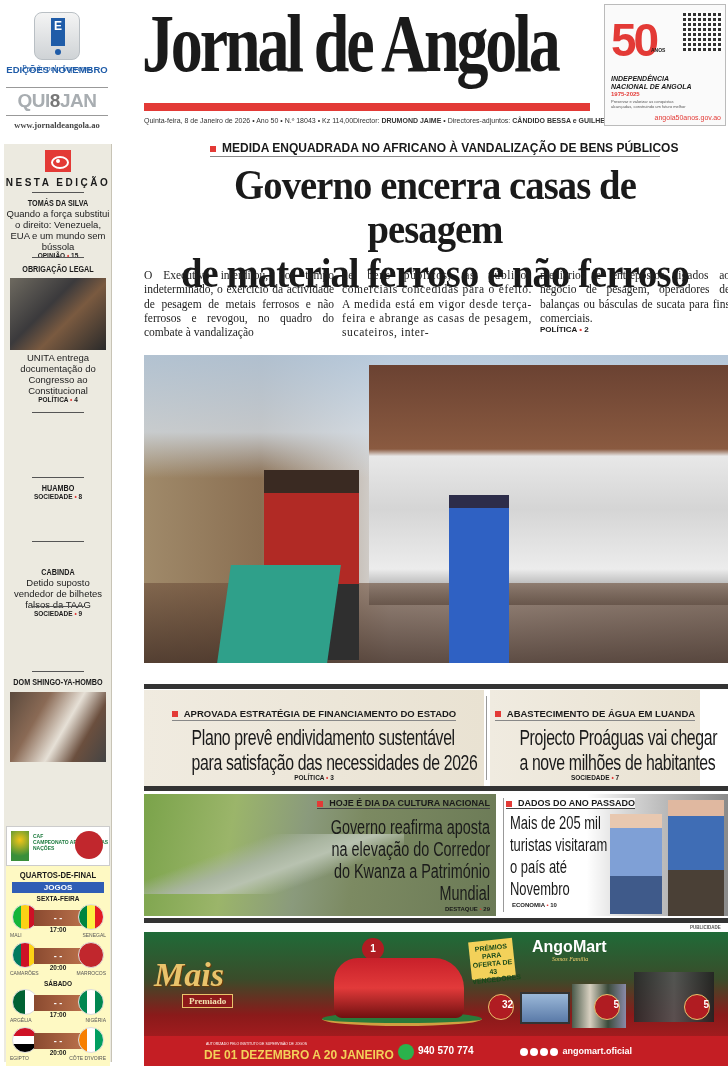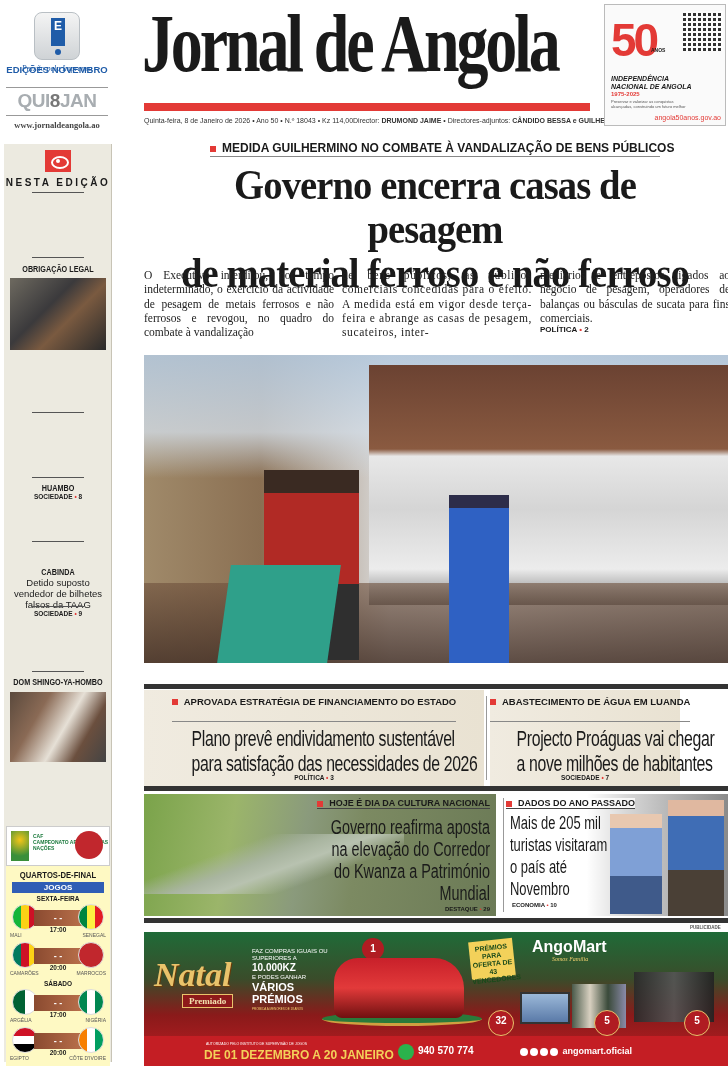--- a/index.html
+++ b/index.html
@@ -74,23 +74,23 @@
  linear-gradient(90deg,#a08a6a 0%,#8a6f52 20%,#dcdcdc 42%,#e6e6e6 60%,#cfcfcf 80%,#bdbdbd 100%);}
 #leadphoto .truck{position:absolute;left:225px;top:10px;width:359px;height:240px;background:linear-gradient(180deg,#6b4232 0%,#8a5a40 35%,#e8e8e8 38%,#d5d5d5 60%,#ececec 85%,#7a7a7a 100%)}
 #leadphoto .man1{position:absolute;left:120px;top:115px;width:95px;height:190px;background:linear-gradient(180deg,#3a2a22 0 12%,#b12a25 12% 60%,#2f2f2f 60%)}
 #leadphoto .bag{position:absolute;left:80px;top:210px;width:110px;height:98px;background:#2fa08a;transform:skewX(-8deg)}
 #leadphoto .man2{position:absolute;left:305px;top:140px;width:60px;height:168px;background:linear-gradient(180deg,#2d2d4a 0 8%,#2f61c3 8% 100%)}
 #leadphoto .ground{position:absolute;left:0;bottom:0;width:584px;height:80px;background:linear-gradient(180deg,rgba(110,80,60,.6),rgba(70,50,40,.85))}
 
 #topline1{left:144px;top:684px;width:584px;height:5px;background:#333}
 .box{position:absolute;background:linear-gradient(90deg,#f0ebe0,#e9e2d2)}
 #box1{left:144px;top:690px;width:340px;height:96px}
-#box2{left:490px;top:690px;width:190px;height:96px}
+#box2{left:490px;top:690px;width:210px;height:96px}
 #vdiv{left:486px;top:696px;width:1px;height:84px;background:#999}
-.kick2{font:bold 9.5px "Liberation Sans",sans-serif;white-space:nowrap;margin:6px auto 0;display:table;border-bottom:1px solid #888;padding-bottom:14px}
+.kick2{font:bold 9.5px "Liberation Sans",sans-serif;white-space:nowrap;margin:18px auto 0;display:table;border-bottom:1px solid #888;padding-bottom:1px}
 .head2{font:22px "Liberation Sans",sans-serif;line-height:25px;text-align:center;transform:scaleX(.72);transform-origin:center top;white-space:nowrap;margin-top:4px;letter-spacing:-0.5px}
 .sec2{font:bold 6.5px "Liberation Sans",sans-serif;text-align:center;position:absolute;bottom:5px;width:100%}
 .sec2 i{color:#e33a36;font-style:normal}
 #topline2{left:144px;top:786px;width:584px;height:5px;background:#333}
 #box3{left:144px;top:794px;width:352px;height:122px;background:linear-gradient(100deg,#7aa34a 0%,#9bb56a 25%,#8a9a7c 45%,#7c8a62 60%,#6b7a56 100%)}
 #box3 .river{position:absolute;left:0;top:40px;width:260px;height:60px;background:linear-gradient(160deg,transparent 30%,#a9b5a0 45%,#b8c2b0 55%,transparent 70%)}
 #box3 .kick3{position:absolute;right:6px;top:4px;font:bold 9px "Liberation Sans",sans-serif;color:#1a1a1a;white-space:nowrap;border-bottom:1px solid #444}
 #box3 .head3{position:absolute;right:6px;top:22px;width:230px;font:20px "Liberation Sans",sans-serif;line-height:22px;text-align:right;color:#1a1a1a;transform:scaleX(.72);transform-origin:right top}
 #box3 .head3 span{display:block;white-space:nowrap}
 #box3 .sec3{position:absolute;right:6px;bottom:4px;font:bold 6px "Liberation Sans",sans-serif;color:#1a1a1a}
@@ -113,21 +113,21 @@
 #ad .offer{position:absolute;left:108px;top:16px;color:#fff;font:6px "Liberation Sans",sans-serif;line-height:7px;width:90px}
 #ad .offer b{display:block;font:bold 10px "Liberation Sans",sans-serif;line-height:12px}
 #ad .offer .big{font:bold 11px "Liberation Sans",sans-serif}
 #ad .offer .tiny{font:3px "Liberation Sans",sans-serif;color:#f3d070}
 #ad .car{position:absolute;left:190px;top:26px;width:130px;height:60px;background:linear-gradient(180deg,#c8202a 0%,#e23a3a 50%,#701010 100%);border-radius:24px 30px 8px 8px}
 #ad .podium{position:absolute;left:178px;top:80px;width:160px;height:14px;background:#2a7a3a;border-radius:50%;border-bottom:3px solid #d0a040}
 #ad .ball1{position:absolute;left:218px;top:6px;width:22px;height:22px;border-radius:50%;background:#b01c22;color:#fff;font:bold 10px "Liberation Sans",sans-serif;text-align:center;line-height:22px}
 #ad .note{position:absolute;left:326px;top:8px;width:44px;height:38px;background:#f3d15a;transform:rotate(-6deg);font:bold 7px "Liberation Sans",sans-serif;color:#1a4a1a;text-align:center;line-height:8px;padding-top:4px}
 #ad .brandname{position:absolute;left:388px;top:6px;color:#fff;font:bold 16px "Liberation Sans",sans-serif}
 #ad .slogan{position:absolute;left:408px;top:24px;color:#f3d070;font:italic 6px "Liberation Serif",serif}
-#ad .prize{position:absolute;top:78px;width:26px;height:26px;border-radius:50%;background:#b01c22;color:#fff;font:bold 10px "Liberation Sans",sans-serif;text-align:center;line-height:20px;border:1px solid #e9c36b}
+#ad .prize{position:absolute;top:62px;width:26px;height:26px;border-radius:50%;background:#b01c22;color:#fff;font:bold 10px "Liberation Sans",sans-serif;text-align:right;line-height:20px;border:1px solid #e9c36b}
 #ad .tv{position:absolute;left:376px;top:60px;width:50px;height:32px;background:linear-gradient(#9bb8d8,#5a7aa8);border:2px solid #333}
 #ad .phones{position:absolute;left:428px;top:52px;width:54px;height:44px;background:linear-gradient(90deg,#4a5a4a,#d8d0c0,#3a4a3a,#8a8aa8)}
 #ad .bikes{position:absolute;left:490px;top:40px;width:80px;height:50px;background:linear-gradient(90deg,#2a2a2a,#555,#222);opacity:.9}
 #ad .band{position:absolute;left:0;bottom:0;width:584px;height:30px;background:#c41e24}
 #ad .dates{position:absolute;left:60px;bottom:4px;color:#f3d15a;font:bold 12px "Liberation Sans",sans-serif;white-space:nowrap}
 #ad .auth{position:absolute;left:62px;bottom:20px;color:#fff;font:3.5px "Liberation Sans",sans-serif}
 #ad .wa{position:absolute;left:254px;bottom:6px;width:16px;height:16px;border-radius:50%;background:#2bb24c}
 #ad .phone{position:absolute;left:274px;bottom:10px;color:#fff;font:bold 10px "Liberation Sans",sans-serif}
 #ad .social{position:absolute;left:376px;bottom:10px;color:#fff;font:bold 9px "Liberation Sans",sans-serif}
 #ad .social span{display:inline-block;width:8px;height:8px;border-radius:50%;background:#fff;margin-right:2px;vertical-align:middle}
@@ -166,26 +166,35 @@
   <div class="t2">1975-2025</div>
   <div class="t3">Preservar e valorizar as conquistas alcançadas, construindo um futuro melhor</div>
   <div class="url">angola50anos.gov.ao</div>
 </div>
 
 <div id="sidebar" class="abs">
   <div class="eye"></div>
   <div class="sb-head">NESTA EDIÇÃO</div>
   <div class="sb-rule" style="top:48px"></div>
 
+  <div class="sb-item" style="top:54px">
+    <div class="sb-kicker">TOMÁS DA SILVA</div>
+    <div class="sb-text">Quando a força substitui o direito: Venezuela, EUA e um mundo sem bússola</div>
+    <div class="sb-sec"><span>OPINIÃO</span> <i>•</i> <span>15</span></div>
+  </div>
   <div class="sb-rule" style="top:113px"></div>
 
   <div class="sb-item" style="top:120px">
     <div class="sb-kicker">OBRIGAÇÃO LEGAL</div>
   </div>
   <div id="ph-obr" class="photo"></div>
+  <div class="sb-item" style="top:208px">
+    <div class="sb-text">UNITA entrega documentação do Congresso ao Constitucional</div>
+    <div class="sb-sec"><span>POLÍTICA</span> <i>•</i> <span>4</span></div>
+  </div>
   <div class="sb-rule" style="top:268px"></div>
 
   <div class="sb-rule" style="top:333px"></div>
 
   <div class="sb-item" style="top:339px">
     <div class="sb-kicker">HUAMBO</div>
     <div class="sb-sec"><span>SOCIEDADE</span> <i>•</i> <span>8</span></div>
   </div>
   <div class="sb-rule" style="top:397px"></div>
 
@@ -245,21 +254,21 @@
       <div class="flag l" style="background:linear-gradient(180deg,#ce1126 33%,#fff 33% 66%,#000 66%)"></div>
       <div class="bar">- -</div>
       <div class="flag r" style="background:linear-gradient(90deg,#f77f00 33%,#fff 33% 66%,#009e60 66%)"></div>
       <div class="time">20:00</div>
       <div class="cname l">EGIPTO</div>
       <div class="cname r">CÔTE D'IVOIRE</div>
     </div>
   </div>
 </div>
 
-<div id="kicker" class="abs"><span class="redsq"></span><span>MEDIDA GUILHERMINO NO COMBATE À VANDALIZAÇÃO DE BENS PÚBLICOS</span></div>
+<div id="kicker" class="abs"><span class="redsq"></span><span>MEDIDA ENQUADRADA NO AFRICANO À VANDALIZAÇÃO DE BENS PÚBLICOS</span></div>
 <div id="headline" class="abs">
   <div>Governo encerra casas de pesagem</div>
   <div>de material ferroso e não ferroso</div>
 </div>
 <div class="col" style="left:144px">O Executivo interditou, por tempo indeterminado, o exercício da actividade de pesagem de metais ferrosos e não ferrosos e revogou, no quadro do combate à vandalização</div>
 <div class="col" style="left:342px;letter-spacing:.6px">de bens públicos, as públicos comerciais concedidas para o efeito. A medida está em vigor desde terça-feira e abrange as casas de pesagem, sucateiros, inter-</div>
 <div class="col" style="left:540px">
   <span>mediários e entrepostos ligados ao negócio de pesagem, operadores de balanças ou básculas de sucata para fins comerciais.</span>
   <div id="sec-lead"><span>POLÍTICA</span> <i>•</i> <span>2</span></div>
 </div>
@@ -320,29 +329,22 @@
       <span>turistas visitaram</span>
       <span>o país até</span>
       <span>Novembro</span>
   </div>
   <div class="sec4"><span>ECONOMIA</span> <i>•</i> <span>10</span></div>
 </div>
 <div id="topline3" class="abs"></div>
 <div id="pub" class="abs">PUBLICIDADE</div>
 
 <div id="ad" class="abs">
-  <div class="natal">Natal</div>
+  <div class="natal">Mais</div>
   <div class="premiado">Premiado</div>
-  <div class="offer">
-    <span>FAZ COMPRAS IGUAIS OU SUPERIORES A</span>
-    <b>10.000KZ</b>
-    <span>E PODES GANHAR</span><br>
-    <span class="big">VÁRIOS PRÉMIOS</span><br>
-    <span class="tiny">PROIBIDA A MENORES DE 18 ANOS</span>
-  </div>
   <div class="ball1">1</div>
   <div class="podium"></div>
   <div class="car"></div>
   <div class="note">PRÉMIOS PARA OFERTA DE 43 VENCEDORES</div>
   <div class="brandname">AngoMart</div>
   <div class="slogan">Somos Família</div>
   <div class="prize" style="left:344px">32</div>
   <div class="tv"></div>
   <div class="phones"></div>
   <div class="prize" style="left:450px">5</div>

